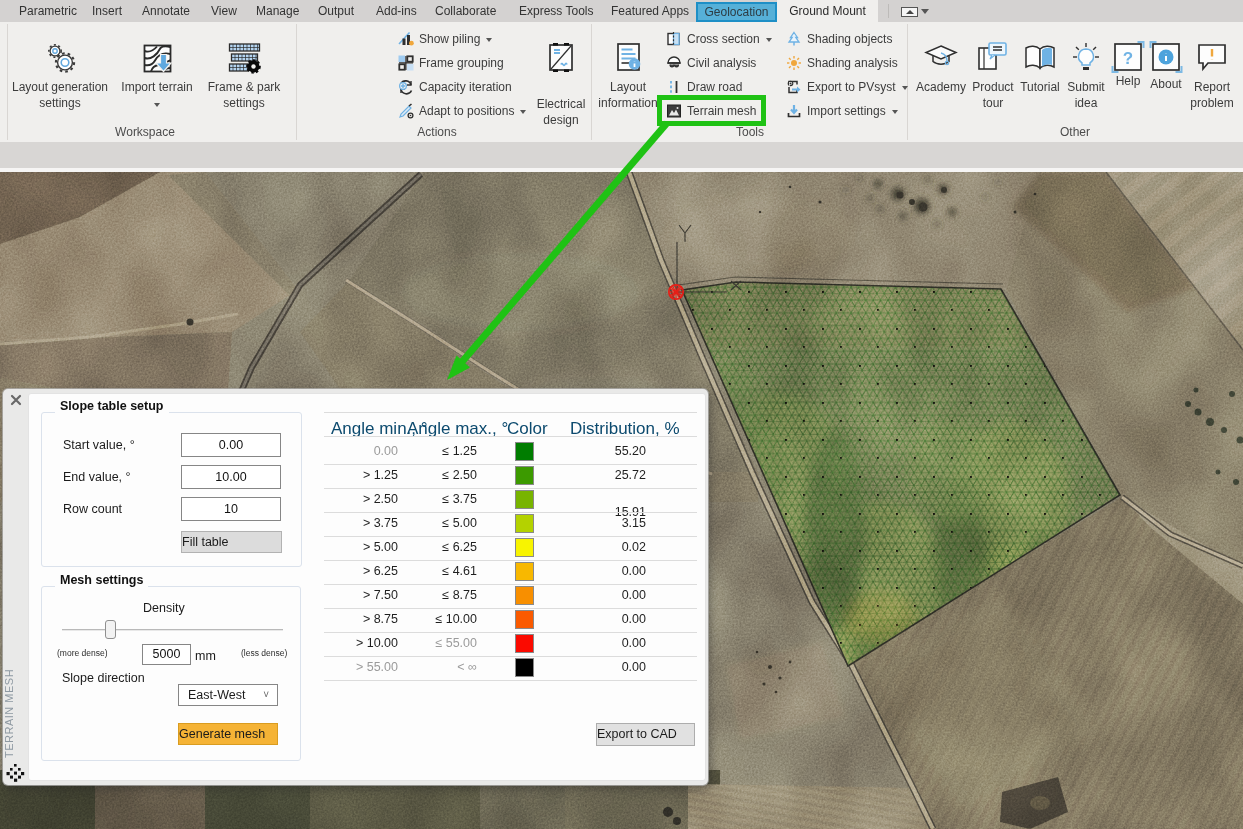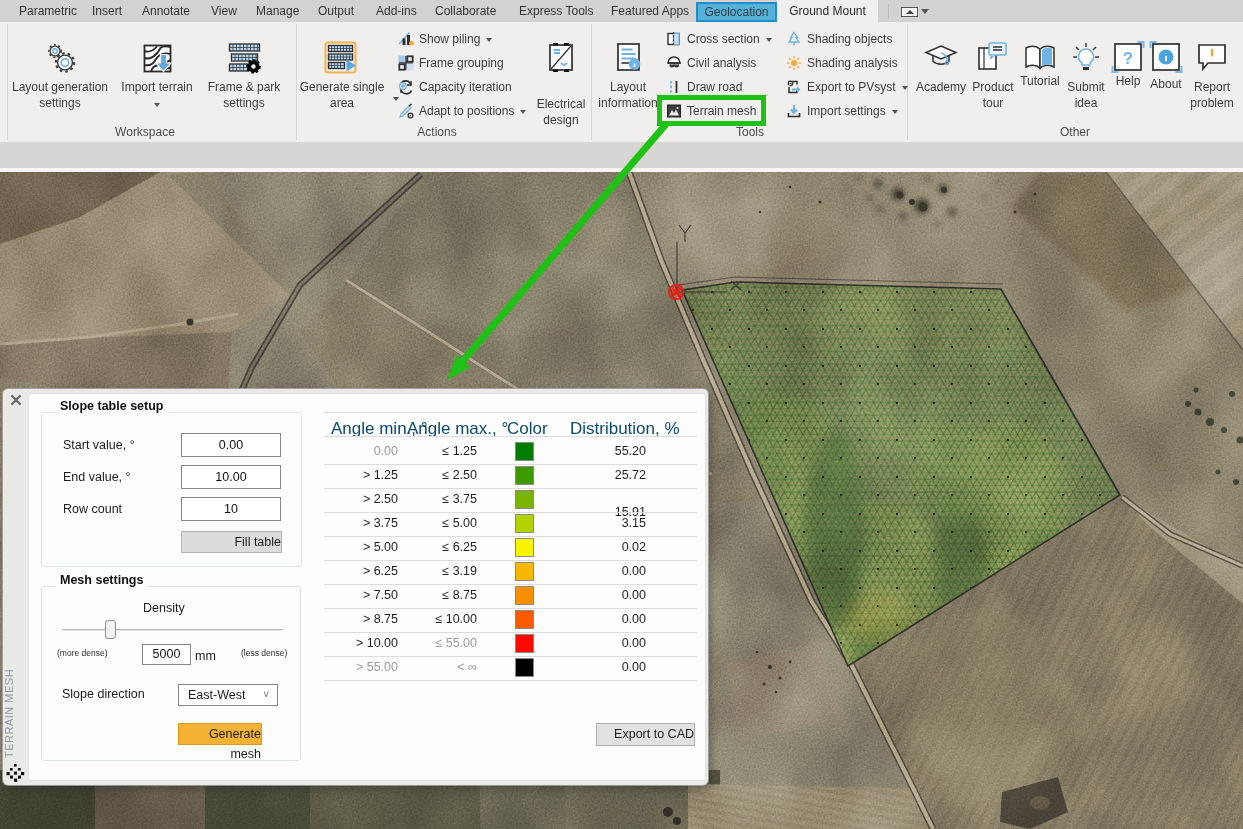--- a/index.html
+++ b/index.html
@@ -25,21 +25,21 @@
 #strip1{position:absolute;left:0;top:142px;width:1243px;height:26px;background:#d8d6d4}
 
 #dlg{position:absolute;left:3px;top:389px;width:705px;height:396px;background:#e9e9e8;border-radius:5px;box-shadow:0 0 0 1px rgba(180,180,180,.7),2px 4px 10px rgba(40,40,40,.45)}
 #dlgwhite{position:absolute;left:25px;top:4px;width:678px;height:388px;background:#fdfdfd;border-radius:3px;border:1px solid #e3e3e3}
 #dlgx{position:absolute;left:8px;top:392px;width:16px;height:16px}
 #terrtxt{position:absolute;left:3px;top:628px;width:20px;height:130px;color:#8e99a2;font-size:11px;letter-spacing:.5px;writing-mode:vertical-rl;transform:rotate(180deg);text-align:left}
 .fieldset{position:absolute;border:1px solid #dbe2ec;border-radius:3px}
 .legend{position:absolute;background:#fdfdfd;padding:0 5px;font-weight:bold;font-size:12.5px;color:#111;white-space:nowrap}
 .flabel{position:absolute;font-size:12.5px;color:#1b1b1b;white-space:nowrap}
 .inp{position:absolute;width:100px;height:24px;background:#fff;border:1px solid #868686;font-size:12.5px;color:#111;text-align:center;line-height:22px}
-.btn{position:absolute;background:#dcdcdc;border:1px solid #b2b2b2;font-size:12.5px;color:#1b1b1b;text-align:right}
+.btn{position:absolute;background:#dcdcdc;border:1px solid #b2b2b2;font-size:12.5px;color:#1b1b1b;text-align:left}
 
 .th{position:absolute;color:#0c4a6e;font-size:17px;white-space:nowrap}
 .td{position:absolute;font-size:12.5px;color:#1f1f1f;white-space:nowrap}
 .td.gray{color:#9b9b9b}
 .tline{position:absolute;left:324px;width:373px;height:1px;background:#dcdcdc}
 .chip{position:absolute;left:515px;width:19px;height:19px;border:1px solid #8a8a8a}
 
 #overlay{position:absolute;left:0;top:0;width:1243px;height:829px;pointer-events:none}
 </style>
 </head>
@@ -112,38 +112,20 @@
 <g stroke="#2b2b2b" stroke-width="0.7" fill="none">
 <path d="M1.5 6.5 h30 M5 3v7 M8.5 3v7 M12 3v7 M15.5 3v7 M19 3v7 M22.5 3v7 M26 3v7 M29.5 3v7"></path>
 <path d="M3.5 16.5 h26 M7 13v7 M10.5 13v7 M14 13v7 M17.5 13v7 M21 13v7 M24.5 13v7 M28 13v7"></path>
 <path d="M1.5 26.5 h18 M5 23v7 M8.5 23v7 M12 23v7 M15.5 23v7"></path>
 </g>
 <circle cx="25.5" cy="25.5" r="6" fill="#0a0a0a" stroke="#0a0a0a" stroke-width="2.6" stroke-dasharray="2.3 2.2"></circle>
 <circle cx="25.5" cy="25.5" r="2.2" fill="#f3f2f0"></circle>
 </svg>
       <div style="margin-top:6px">Frame &amp; park<br>settings</div>
     </div>
-  <div class="bigbtn" style="top:19px;left:287px">
-      <svg width="36" height="33" viewBox="0 0 36 33">
-<rect x="1.5" y="1.5" width="30" height="30" rx="2.5" fill="none" stroke="#f2b24c" stroke-width="2"></rect>
-<g stroke="#2b2b2b" stroke-width="1.3" fill="#b4d4f0">
-<rect x="4.5" y="4.5" width="24" height="6"></rect>
-          <rect x="4.5" y="13" width="24" height="6"></rect>
-          <rect x="4.5" y="21.5" width="16" height="6"></rect>
-</g>
-<g stroke="#2b2b2b" stroke-width="0.7" fill="none">
-<path d="M4.5 7.5 h24 M7.5 4.5v6 M10.5 4.5v6 M13.5 4.5v6 M16.5 4.5v6 M19.5 4.5v6 M22.5 4.5v6 M25.5 4.5v6"></path>
-<path d="M4.5 16 h24 M7.5 13v6 M10.5 13v6 M13.5 13v6 M16.5 13v6 M19.5 13v6 M22.5 13v6 M25.5 13v6"></path>
-<path d="M4.5 24.5 h16 M7.5 21.5v6 M10.5 21.5v6 M13.5 21.5v6 M16.5 21.5v6"></path>
-</g>
-<path d="M22.5 18.5 L32 24.5 L22.5 30.5 z" fill="#5fa8df"></path>
-</svg>
-      <div style="margin-top:6px">Generate single<br>area</div>
-      <span class="caret" style="position:absolute;right:-2px;top:56px"></span>
-    </div>
   <div class="bigbtn" style="top:19px;left:506px">
       <svg width="33" height="33" viewBox="0 0 33 33">
 <rect x="5" y="4" width="22" height="25" fill="#fdfdfd" stroke="#2f2f2f" stroke-width="1.7"></rect>
 <line x1="26" y1="5" x2="6" y2="28" stroke="#2f2f2f" stroke-width="1.2"></line>
 <path d="M9 9 h6 M9 12 h6" stroke="#6fb2e4" stroke-width="1.8"></path>
 <path d="M16 23.5 c1.3 -3 2.6 3 4 0 c0.7 -1.5 1.4 -1.5 2 0" stroke="#6fb2e4" stroke-width="1.7" fill="none"></path>
 <rect x="8" y="2" width="5" height="2.6" fill="#111"></rect>
         <rect x="19" y="2" width="5" height="2.6" fill="#111"></rect>
 <rect x="8" y="28.4" width="5" height="2.6" fill="#111"></rect>
         <rect x="19" y="28.4" width="5" height="2.6" fill="#111"></rect>
@@ -178,21 +160,21 @@
 <path d="M17 14 l-2 4 5-4" fill="#eef6fc" stroke="#6fb2e4" stroke-width="1.2"></path>
       </svg>
       <div style="margin-top:6px">Product<br>tour</div>
     </div>
   <div class="bigbtn" style="top:19px;left:985px">
       <svg width="36" height="33" viewBox="0 0 36 33">
 <path d="M18 8 C14 4.5 8 4.5 4 7 V26 C8 23.5 14 23.5 18 27 Z" fill="#fdfdfd" stroke="#2f2f2f" stroke-width="1.5"></path>
 <path d="M18 8 C22 4.5 28 4.5 32 7 V26 C28 23.5 22 23.5 18 27 Z" fill="#fdfdfd" stroke="#2f2f2f" stroke-width="1.5"></path>
 <path d="M20 9 C23 6.5 27 6 30 7.5 L30 24 C27 23 23 23.5 20 25.5 Z" fill="#6fb2e4"></path>
       </svg>
-      <div style="">Tutorial</div>
+      <div style="margin-top:6px">Tutorial</div>
     </div>
   <div class="bigbtn" style="top:19px;left:1031px">
       <svg width="36" height="33" viewBox="0 0 36 33">
 <g stroke="#2f2f2f" stroke-width="1.4">
 <line x1="18" y1="2" x2="18" y2="6"></line>
           <line x1="8" y1="6" x2="10.8" y2="8.8"></line>
           <line x1="28" y1="6" x2="25.2" y2="8.8"></line>
 <line x1="5" y1="16" x2="9" y2="16"></line>
           <line x1="31" y1="16" x2="27" y2="16"></line>
 </g>
@@ -547,23 +529,23 @@
   <div class="fieldset" style="left:41px;top:586px;width:260px;height:175px"></div>
   <div class="legend" style="left:55px;top:573px">Mesh settings</div>
   <div class="flabel" style="left:143px;top:601px">Density</div>
 
   <div class="abs" style="left:62px;top:629px;width:221px;height:2px;background:#b9b9b9;border-bottom:1px solid #e8e8e8"></div>
   <div class="abs" style="left:105px;top:620px;width:11px;height:19px;background:#f2f2f2;border:1px solid #8f8f8f;border-radius:3px"></div>
   <div class="flabel" style="left:57px;top:648px;font-size:8.5px;color:#2b2b2b">(more dense)</div>
   <div class="flabel" style="left:241px;top:648px;font-size:8.5px;color:#2b2b2b">(less dense)</div>
   <div class="inp" style="left:142px;top:644px;width:49px;height:21px;line-height:19px">5000</div>
   <div class="flabel" style="left:195px;top:649px">mm</div>
-  <div class="flabel" style="left:62px;top:687px">Slope direction</div>
+  <div class="flabel" style="left:62px;top:671px">Slope direction</div>
   <div class="btn" style="left:178px;top:684px;width:100px;height:22px;line-height:20px;background:#fff;border-color:#868686;text-align:left;padding-left:9px">East-West<span style="position:absolute;right:8px;top:0px;color:#666;font-size:10px">˅</span></div>
-  <div class="btn" style="left:178px;top:723px;width:84px;height:22px;line-height:20px;background:#f5b335;border-color:#d99c20">Generate mesh</div>
+  <div class="btn" style="left:178px;top:723px;width:100px;height:22px;line-height:20px;background:#f5b335;border-color:#d99c20">Generate mesh</div>
 
   <div class="tline" style="top:412px"></div>
   <div class="th" style="left:331px;top:419px">Angle min., °</div>
   <div class="th" style="left:407px;top:419px">Angle max., °</div>
   <div class="th" style="left:507px;top:419px">Color</div>
   <div class="th" style="left:570px;top:419px">Distribution, %</div>
   <div class="tline" style="top:436px"></div>
   <div id="tbody"></div>
   <div class="td gray" style="right:845px;top:444px">0.00</div>
   <div class="td" style="right:766px;top:444px">≤ 1.25</div>
@@ -584,21 +566,21 @@
   <div class="td" style="right:766px;top:516px">≤ 5.00</div>
   <div class="chip" style="top:514px;background:#b4d200"></div>
   <div class="td" style="right:597px;top:516px">3.15</div>
   <div class="tline" style="top:536px"></div>
   <div class="td" style="right:845px;top:540px">&gt; 5.00</div>
   <div class="td" style="right:766px;top:540px">≤ 6.25</div>
   <div class="chip" style="top:538px;background:#f8f400"></div>
   <div class="td" style="right:597px;top:540px">0.02</div>
   <div class="tline" style="top:560px"></div>
   <div class="td" style="right:845px;top:564px">&gt; 6.25</div>
-  <div class="td" style="right:766px;top:564px">≤ 3.19</div>
+  <div class="td" style="right:766px;top:564px">≤ 4.61</div>
   <div class="chip" style="top:562px;background:#f8b800"></div>
   <div class="td" style="right:597px;top:564px">0.00</div>
   <div class="tline" style="top:584px"></div>
   <div class="td" style="right:845px;top:588px">&gt; 7.50</div>
   <div class="td" style="right:766px;top:588px">≤ 8.75</div>
   <div class="chip" style="top:586px;background:#f88f00"></div>
   <div class="td" style="right:597px;top:588px">0.00</div>
   <div class="tline" style="top:608px"></div>
   <div class="td" style="right:845px;top:612px">&gt; 8.75</div>
   <div class="td" style="right:766px;top:612px">≤ 10.00</div>

